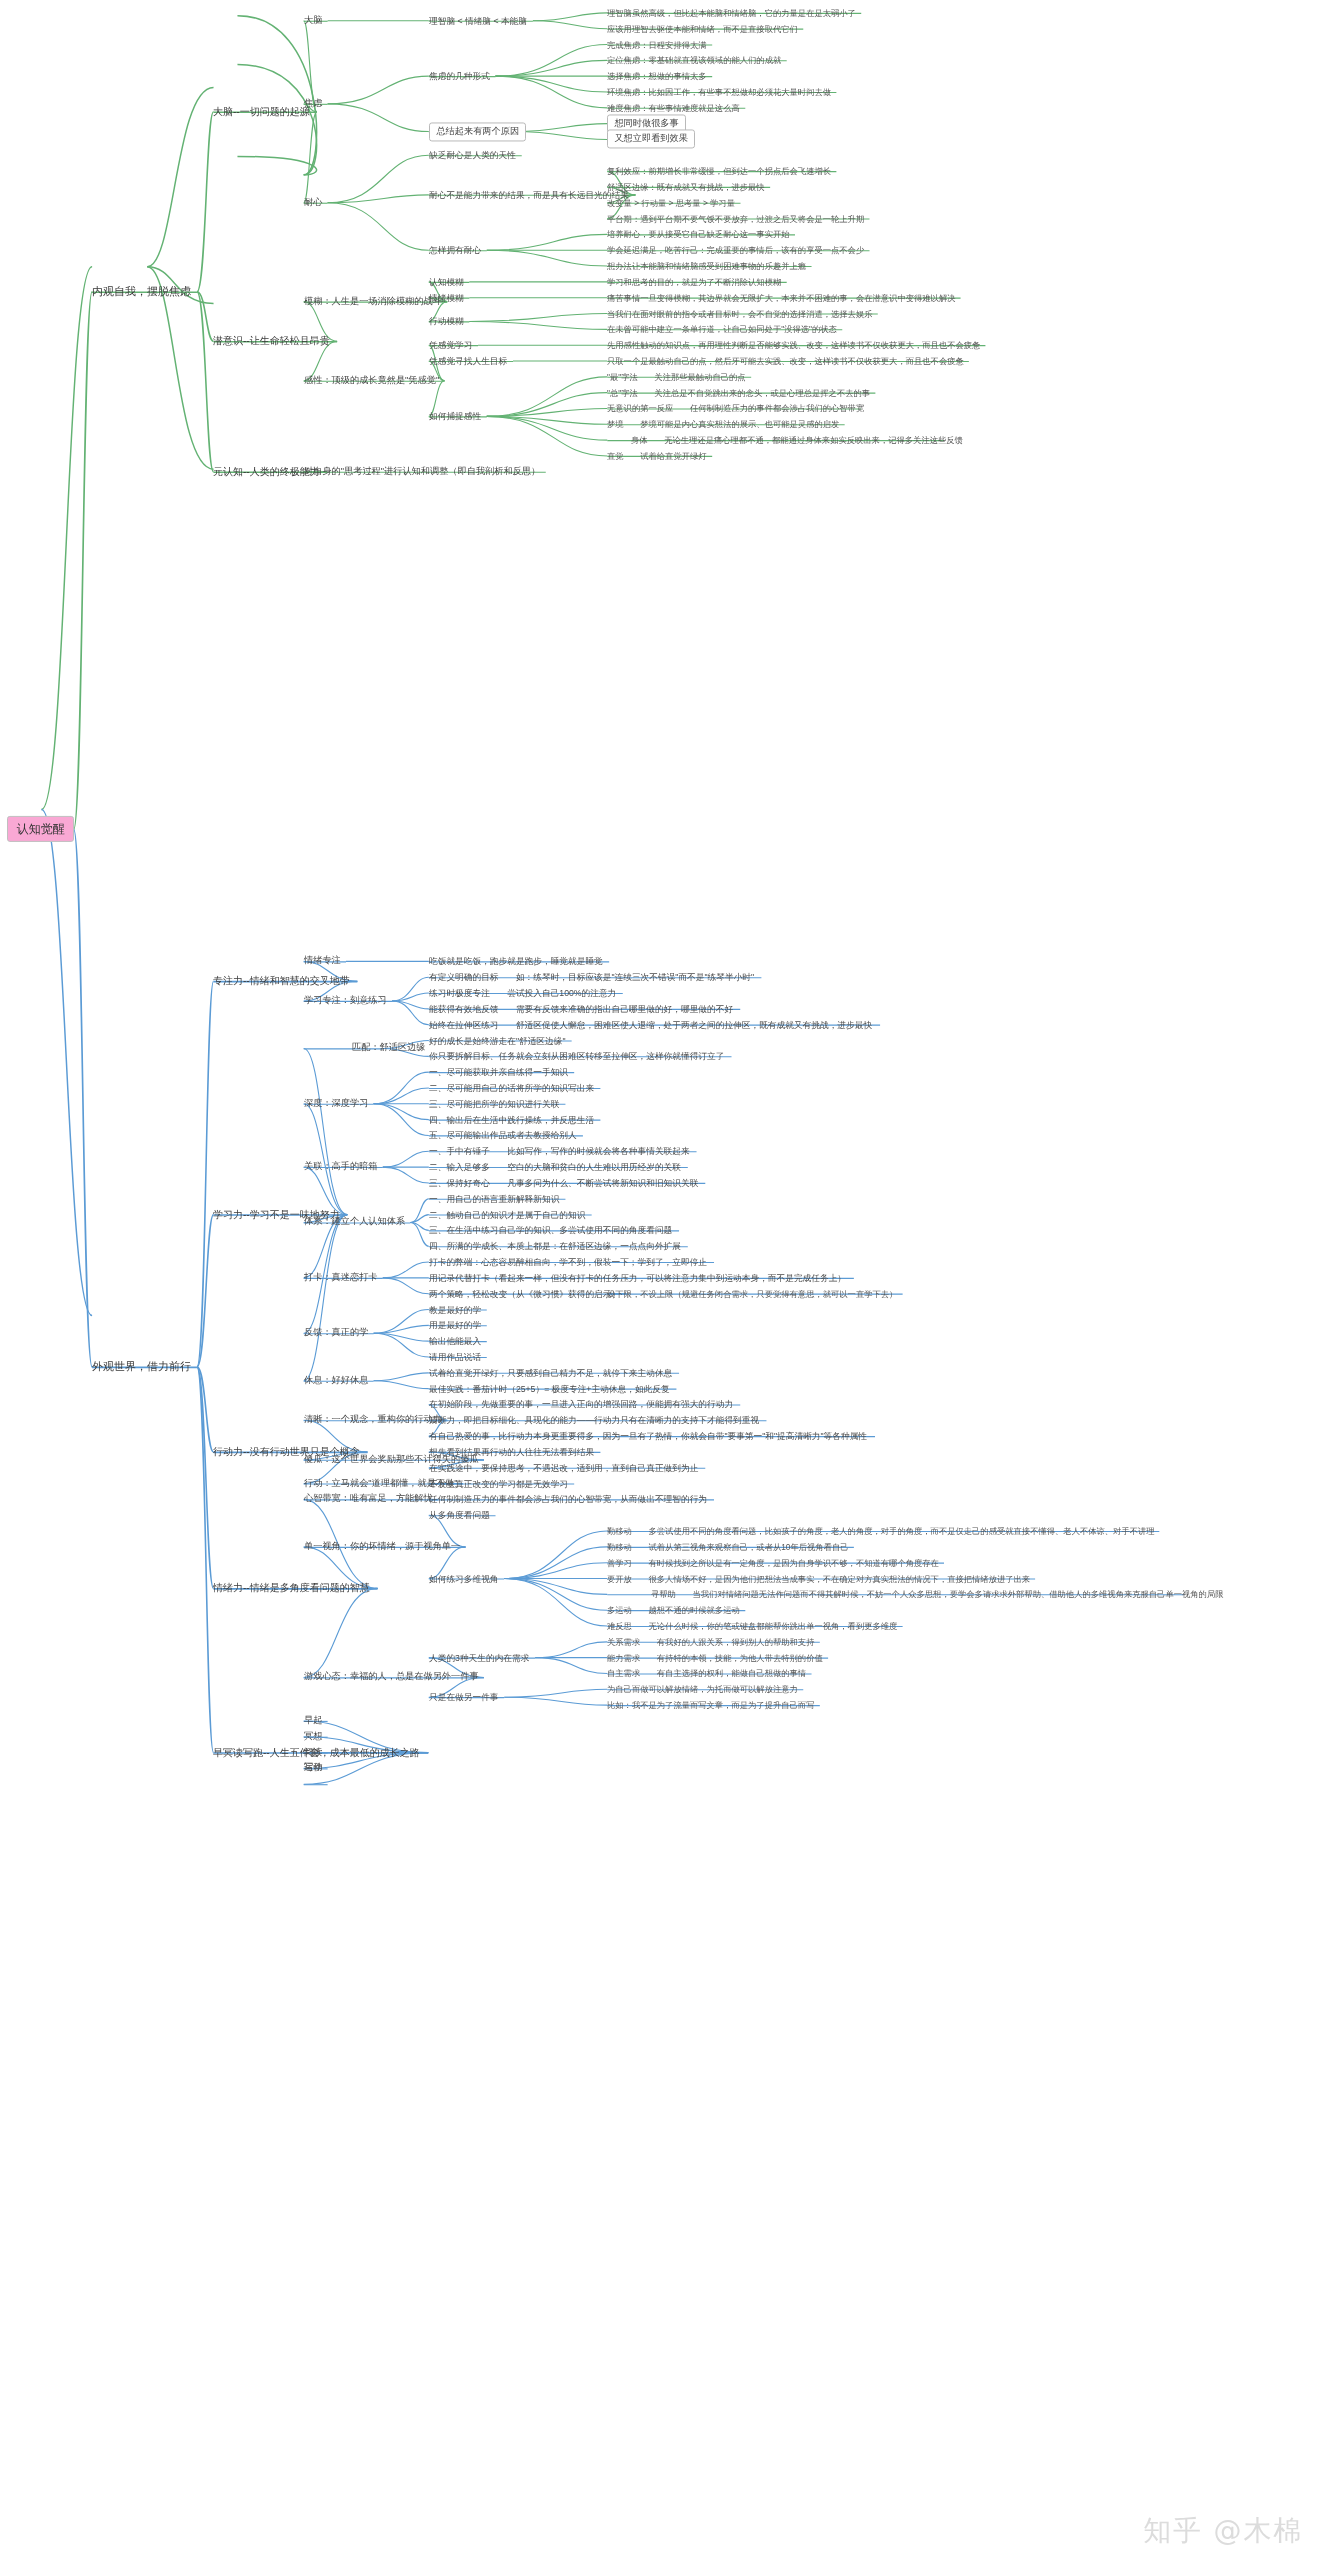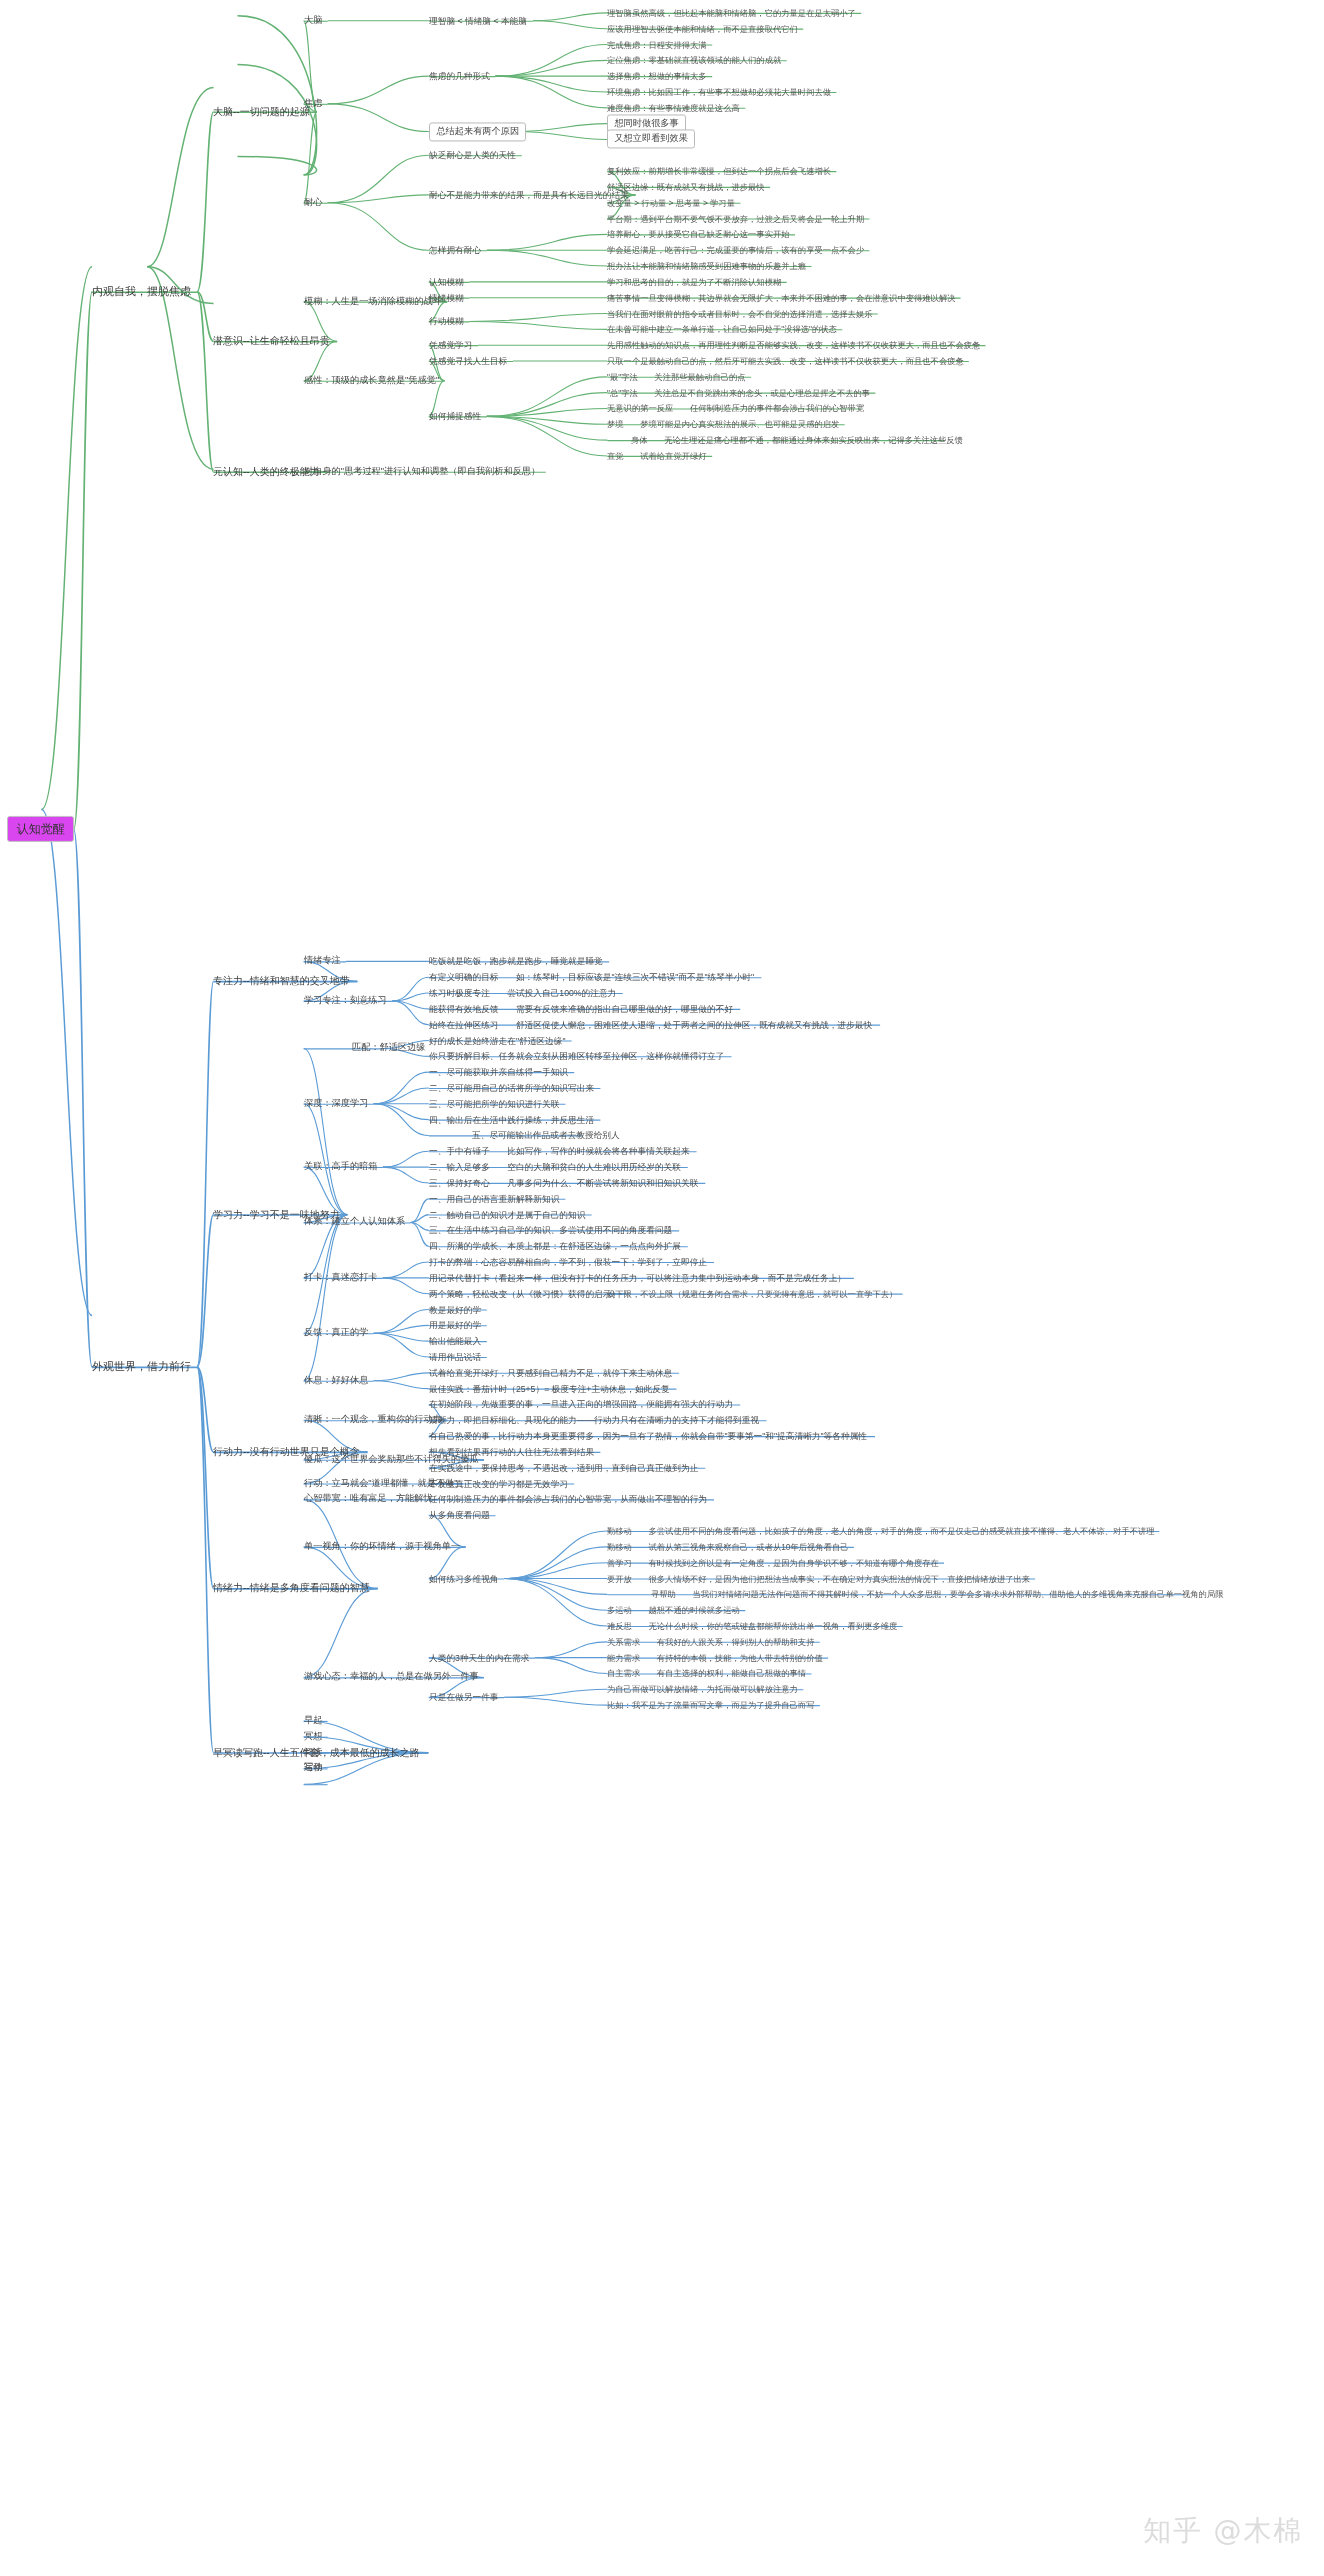--- a/index.html
+++ b/index.html
@@ -10,21 +10,21 @@
   .node{position:absolute;white-space:nowrap;line-height:1.25;
         transform:translateY(-50%);}
   .t-root{font-size:12px;color:#333;font-weight:400;}
   .t-l1{font-size:11px;color:#3a3a3a;}
   .t-l2{font-size:10px;color:#3a3a3a;}
   .t-l3{font-size:9.2px;color:#444;}
   .t-l4{font-size:8.7px;color:#4a4a4a;}
   .t-l5{font-size:8.3px;color:#555;}
   .boxed{border:0.9px solid #b9b9b9;border-radius:2.8px;padding:2.8px 6.4px;background:#fff;
          font-size:9.2px;color:#444;}
-  .root-box{border:0.9px solid #c0c0c0;border-radius:2.8px;padding:4.6px 8.3px;background:#d946ef;}
+  .root-box{border:0.9px solid #c0c0c0;border-radius:2.8px;padding:4.6px 8.3px;background:#f9a8d4;}
   .wm{position:absolute;right:22px;bottom:26px;font-size:28px;color:#dcdcdc;
       letter-spacing:1.8px;font-family:"DejaVu Sans",sans-serif;}
 </style>
 </head>
 <body>
 
 <div id="map">
   <svg id="links" viewBox="0 0 1440 2800">
     <g fill="none" stroke="#63b273" stroke-width="1.6">
 
@@ -360,21 +360,21 @@
     <div class="node t-l4" style="left: 429px; top: 1025px;">始终在拉伸区练习　　舒适区促使人懈怠，困难区使人退缩，处于两者之间的拉伸区，既有成就又有挑战，进步最快</div>
     <div class="node t-l2" style="left: 213px; top: 1215px;">学习力--学习不是一味地努力</div>
     <div class="node t-l3" style="left: 304px; top: 1048px; margin-left: 48px;">匹配：舒适区边缘</div>
     <div class="node t-l4" style="left: 429px; top: 1041px;">好的成长是始终游走在"舒适区边缘"</div>
     <div class="node t-l4" style="left: 429px; top: 1056px;">你只要拆解目标、任务就会立刻从困难区转移至拉伸区，这样你就懂得订立了</div>
     <div class="node t-l3" style="left: 304px; top: 1104px;">深度：深度学习</div>
     <div class="node t-l4" style="left: 429px; top: 1072px;">一、尽可能获取并亲自练得一手知识</div>
     <div class="node t-l4" style="left: 429px; top: 1088px;">二、尽可能用自己的话将所学的知识写出来</div>
     <div class="node t-l4" style="left: 429px; top: 1104px;">三、尽可能把所学的知识进行关联</div>
     <div class="node t-l4" style="left: 429px; top: 1120px;">四、输出后在生活中践行操练，并反思生活</div>
-    <div class="node t-l4" style="left: 429px; top: 1135px; margin-left: 43px;">五、尽可能输出作品或者去教授给别人</div>
+    <div class="node t-l4" style="left: 429px; top: 1135px;">五、尽可能输出作品或者去教授给别人</div>
     <div class="node t-l3" style="left: 304px; top: 1167px;">关联：高手的暗箱</div>
     <div class="node t-l4" style="left: 429px; top: 1151px;">一、手中有锤子　　比如写作，写作的时候就会将各种事情关联起来</div>
     <div class="node t-l4" style="left: 429px; top: 1167px;">二、输入足够多　　空白的大脑和贫白的人生难以用历经岁的关联</div>
     <div class="node t-l4" style="left: 429px; top: 1183px;">三、保持好奇心　　凡事多问为什么、不断尝试将新知识和旧知识关联</div>
     <div class="node t-l3" style="left: 304px; top: 1222px;">体系：建立个人认知体系</div>
     <div class="node t-l4" style="left: 429px; top: 1199px;">一、用自己的语言重新解释新知识</div>
     <div class="node t-l4" style="left: 429px; top: 1215px;">二、触动自己的知识才是属于自己的知识</div>
     <div class="node t-l4" style="left: 429px; top: 1230px;">三、在生活中练习自己学的知识、多尝试使用不同的角度看问题</div>
     <div class="node t-l4" style="left: 429px; top: 1246px;">四、所满的学成长、本质上都是：在舒适区边缘，一点点向外扩展</div>
     <div class="node t-l3" style="left: 304px; top: 1278px;">打卡：真迷恋打卡</div>

